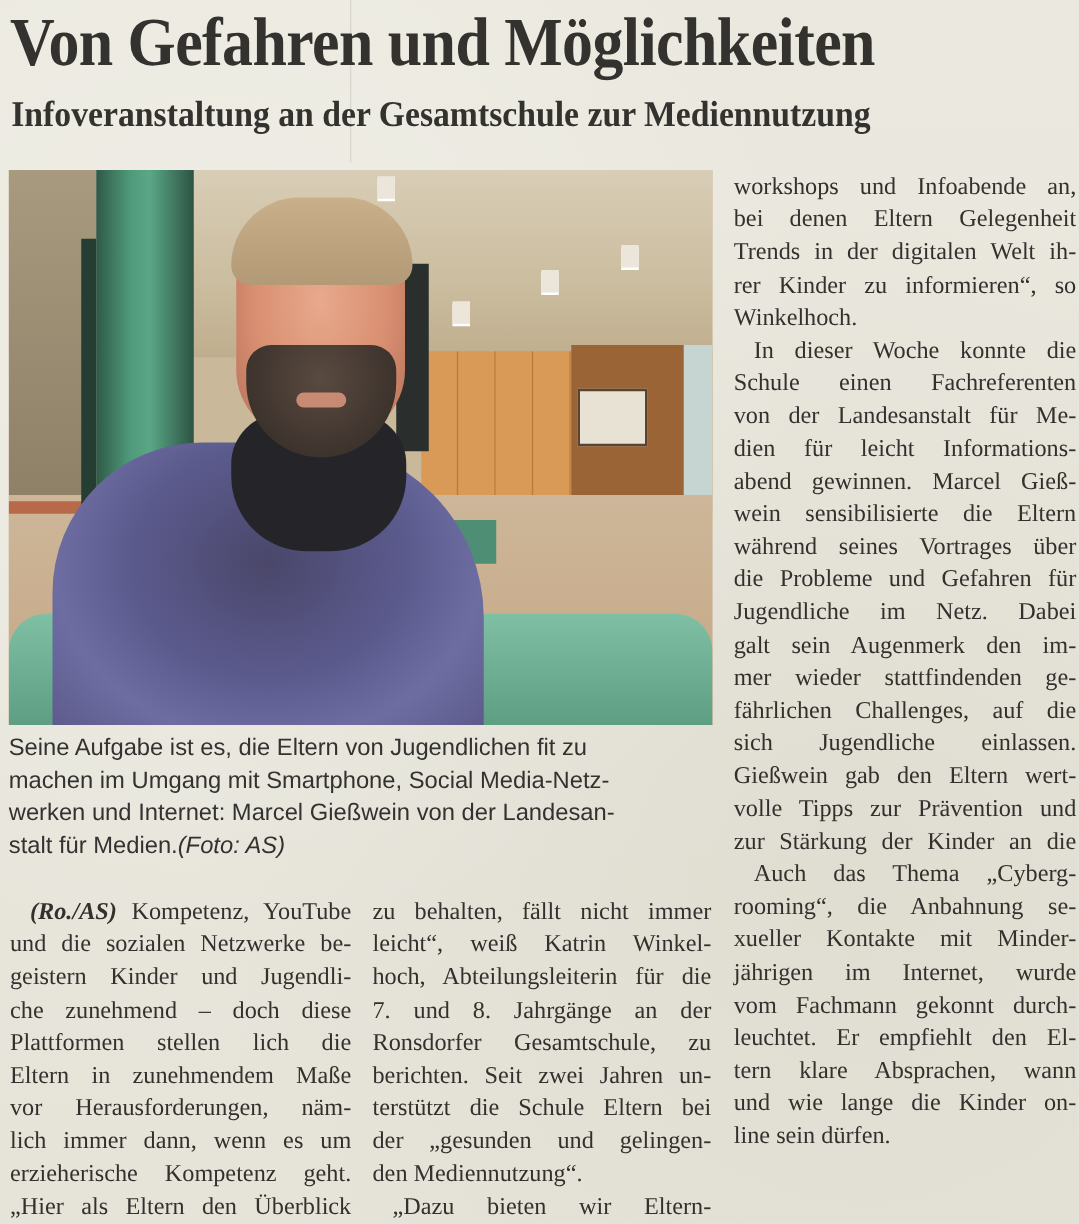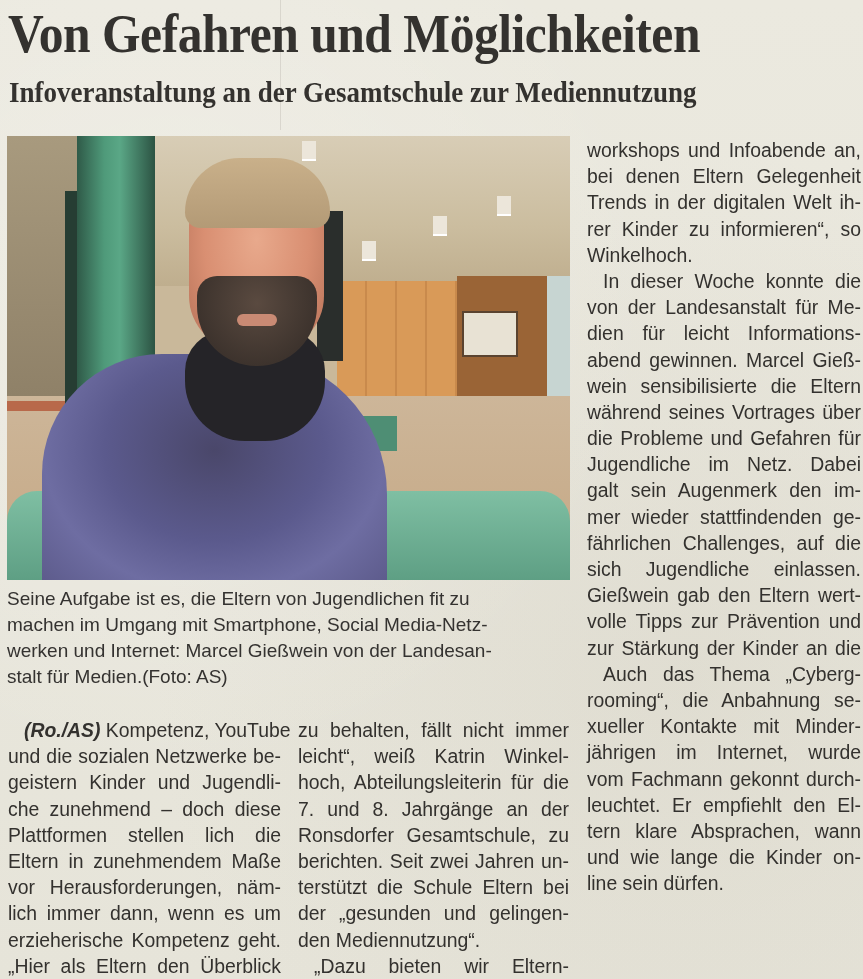--- a/index.html
+++ b/index.html
@@ -159,26 +159,26 @@
       width: 564px;
       font-family: "Liberation Sans", "DejaVu Sans", sans-serif;
       font-size: 19px;
       line-height: 26px;
       color: #343230;
       text-align: justify;
       z-index: 2;
     }
     .caption .line { display: block; white-space: nowrap; }
     .caption .last-line { display: flex; justify-content: flex-start; }
-    .caption .credit { }
+    .caption .credit { font-style: italic; }
 
     
     .col {
       position: absolute;
-      font-family: Liberation Sans, sans-serif;
+      font-family: Liberation Serif, serif;
       font-size: 19.4px;
       line-height: 26.2px;
       color: #33312e;
       z-index: 2;
     }
     .col .ln {
       display: block;
       white-space: nowrap;
       text-align: justify;
       text-align-last: justify;
@@ -269,20 +269,21 @@
   <span class="ln indent">„Dazu bieten wir Eltern-</span>
 </div>
 
 <div class="col col-3">
   <span class="ln">workshops und Infoabende an,</span>
   <span class="ln">bei denen Eltern Gelegenheit</span>
   <span class="ln">Trends in der digitalen Welt ih-</span>
   <span class="ln">rer Kinder zu informieren“, so</span>
   <span class="ln left">Winkelhoch.</span>
   <span class="ln indent">In dieser Woche konnte die</span>
+  <span class="ln">Schule einen Fachreferenten</span>
   <span class="ln">von der Landesanstalt für Me-</span>
   <span class="ln">dien für leicht Informations-</span>
   <span class="ln">abend gewinnen. Marcel Gieß-</span>
   <span class="ln">wein sensibilisierte die Eltern</span>
   <span class="ln">während seines Vortrages über</span>
   <span class="ln">die Probleme und Gefahren für</span>
   <span class="ln">Jugendliche im Netz. Dabei</span>
   <span class="ln">galt sein Augenmerk den im-</span>
   <span class="ln">mer wieder stattfindenden ge-</span>
   <span class="ln">fährlichen Challenges, auf die</span>

